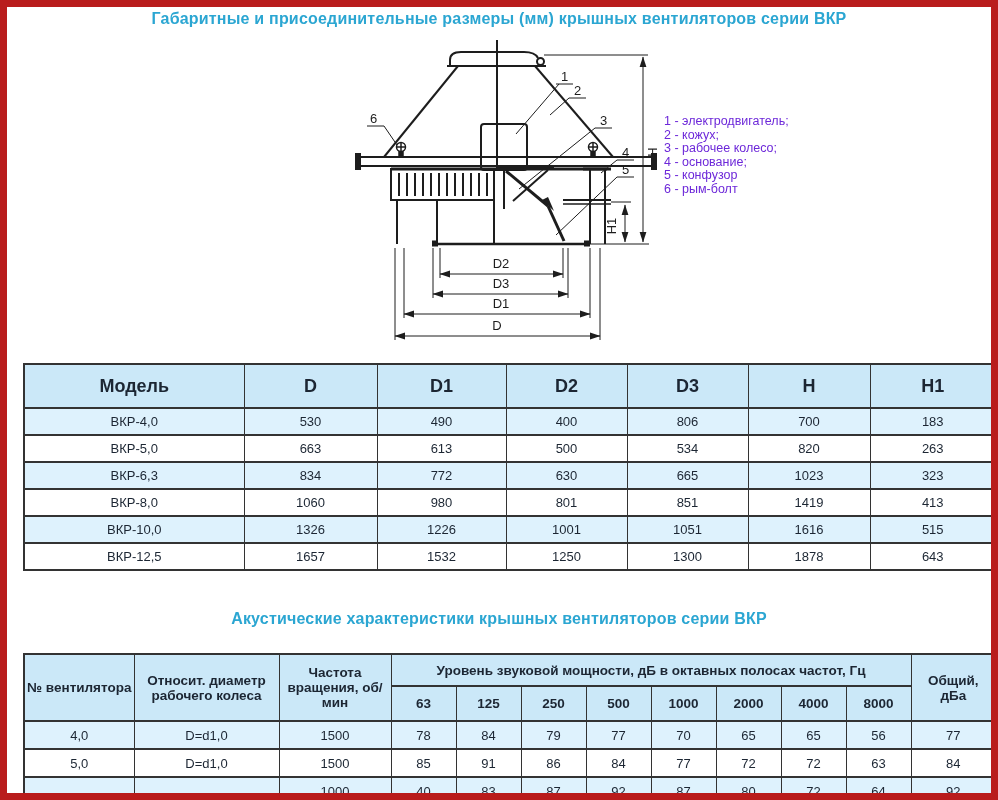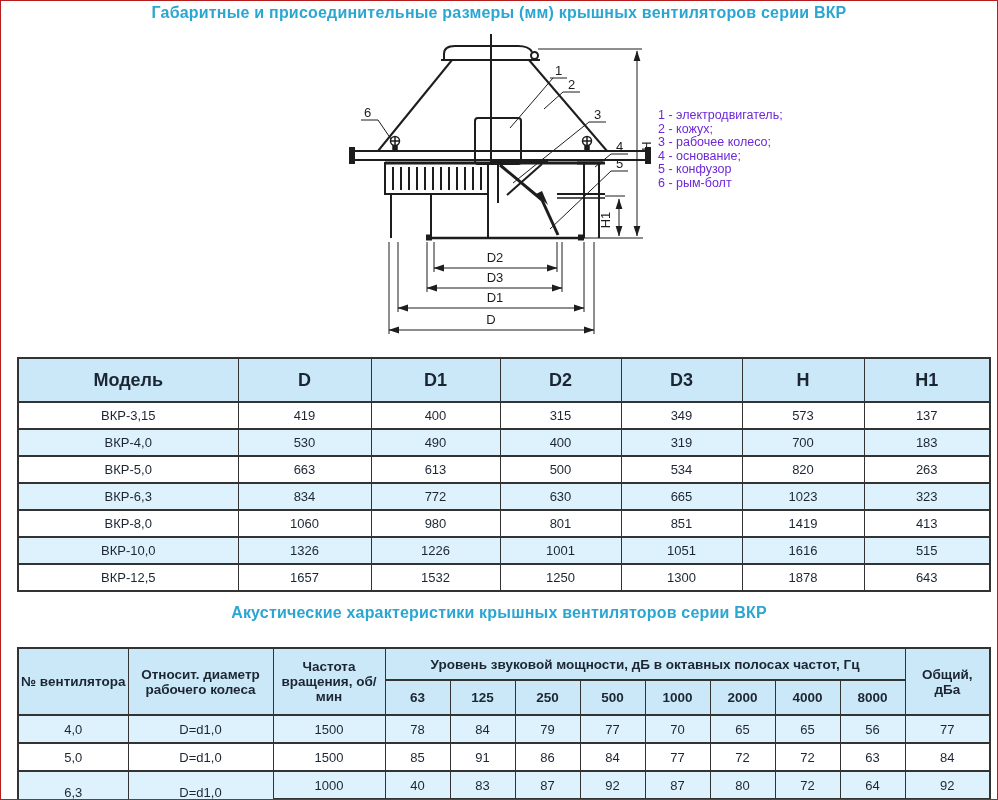--- a/index.html
+++ b/index.html
@@ -1,18 +1,18 @@
 <!DOCTYPE html>
 <html style="--accent: #2ba6d2; --header_bg: #cbe8f8; --stripe_bg: #def2fd; --table_border: #333333; --text: #1c2633; --line: #1d1d1d;"><head>
 <meta charset="utf-8">
 <style>
   html,body{margin:0;padding:0;background:#fff;}
   #page{
     position:relative;width:998px;height:800px;overflow:hidden;
-    background:#fff;border:1px solid #b91c1c;box-sizing:border-box;
+    background:#fff;border:7px solid #b91c1c;box-sizing:border-box;
     font-family:"Liberation Sans","DejaVu Sans",sans-serif;color:var(--text,#1c2633);
   }
   .doc-title{
     position:absolute;left:0;width:100%;text-align:center;
     font-size:16px;font-weight:bold;color:var(--accent,#2ba6d2);
     letter-spacing:.2px;
   }
   #title1{top:3px;}
   #title2{top:603px;}
 
@@ -219,35 +219,26 @@
         <th>Модель</th>
         <th>D</th>
         <th>D1</th>
         <th>D2</th>
         <th>D3</th>
         <th>H</th>
         <th>H1</th>
       </tr>
     </thead>
     <tbody>
-      <tr>
-        <td>ВКР-3,15</td>
-          <td>419</td>
-          <td>400</td>
-          <td>315</td>
-          <td>349</td>
-          <td>573</td>
-          <td>137</td>
-      </tr>
       <tr class="alt">
         <td>ВКР-4,0</td>
           <td>530</td>
           <td>490</td>
           <td>400</td>
-          <td>319</td>
+          <td>806</td>
           <td>700</td>
           <td>183</td>
       </tr>
       <tr>
         <td>ВКР-5,0</td>
           <td>663</td>
           <td>613</td>
           <td>500</td>
           <td>534</td>
           <td>820</td>

